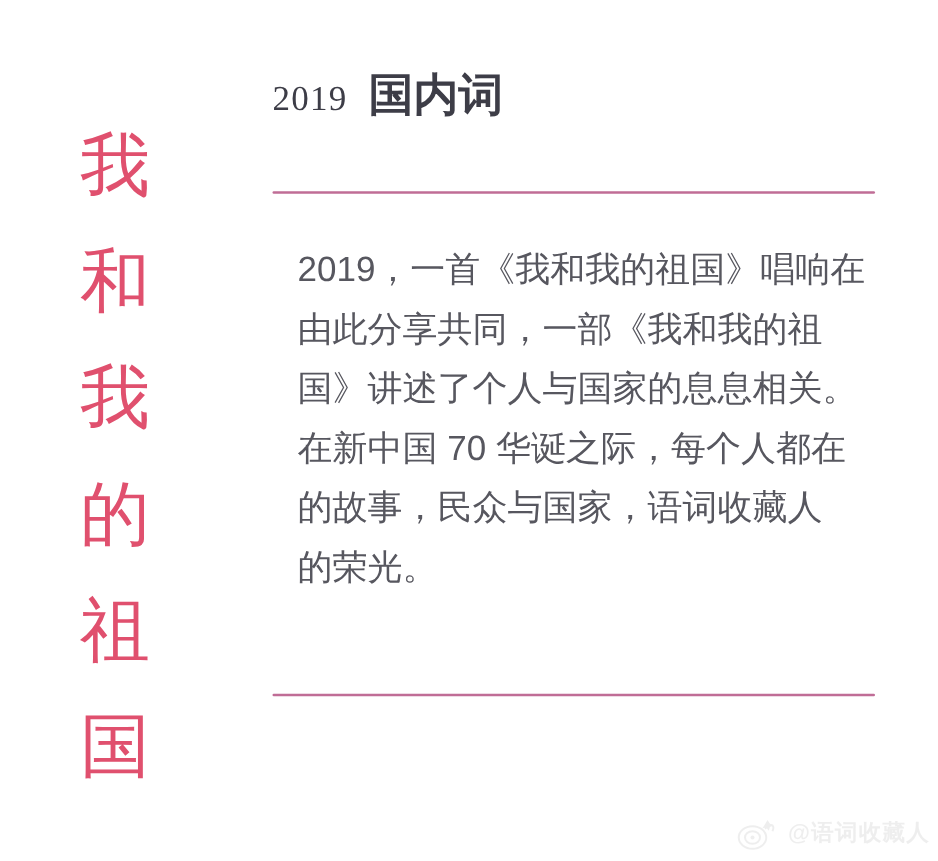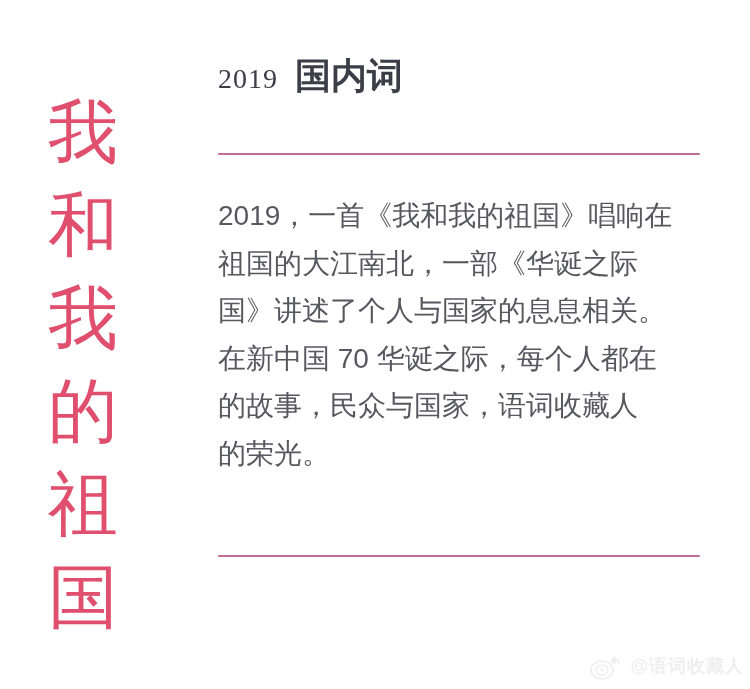--- a/index.html
+++ b/index.html
@@ -16,25 +16,25 @@
     overflow: hidden;
   }
 
   
   .calligraphy {
     position: absolute;
     left: 48px;
     top: 86px;
     width: 88px;
     font-family: "DejaVu Serif", serif;
-    font-size: 70px;
+    font-size: 56px;
     line-height: 93px;
     color: #e0506e;
     word-break: break-all;
-    text-align: left;
+    text-align: center;
     letter-spacing: 0;
   }
 
   
   .content {
     position: absolute;
     left: 218px;
     top: 0;
     width: 500px;
   }
@@ -73,20 +73,21 @@
     position: absolute;
     top: 192px;
     left: 0;
     width: 500px;
     color: #57575f;
     font-size: 28px;
     line-height: 47.5px;
   }
   .paragraph .line {
     white-space: nowrap;
+    margin-left: 20px;
   }
 
   
   .watermark {
     position: absolute;
     right: 6px;
     bottom: 7px;
     display: flex;
     align-items: center;
     gap: 7px;
@@ -112,21 +113,21 @@
 
     <h1 class="title">
       <span class="year">2019</span>
       <span class="title-cn">国内词</span>
     </h1>
 
     <div class="divider top"></div>
 
     <div class="paragraph">
       <div class="line">2019，一首《我和我的祖国》唱响在</div>
-      <div class="line">祖国的大江南北，一部《华诞之际</div>
+      <div class="line">由此分享共同，一部《我和我的祖</div>
       <div class="line">国》讲述了个人与国家的息息相关。</div>
       <div class="line">在新中国 70 华诞之际，每个人都在</div>
       <div class="line">的故事，民众与国家，语词收藏人</div>
       <div class="line">的荣光。</div>
     </div>
 
     <div class="divider bottom"></div>
 
   </div>
 

